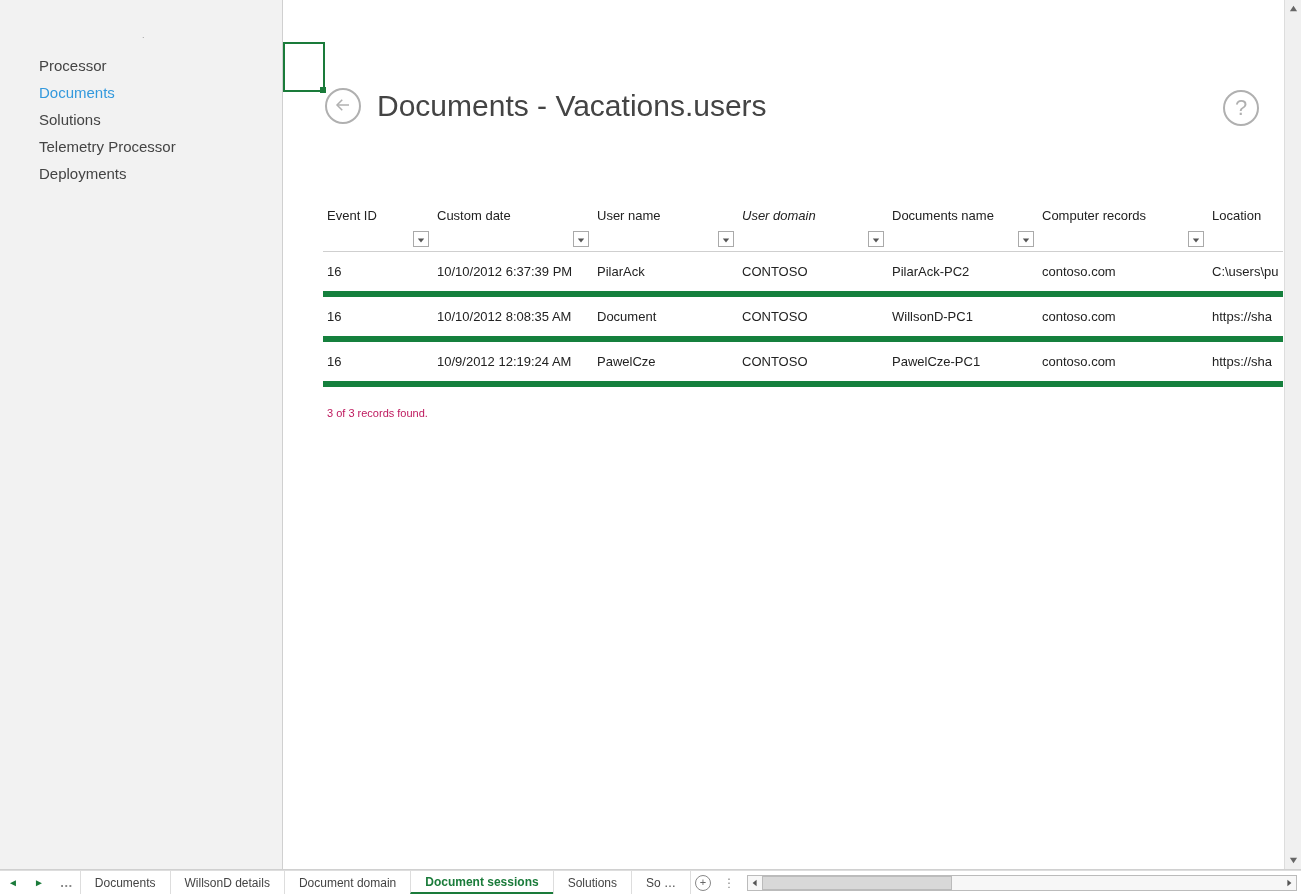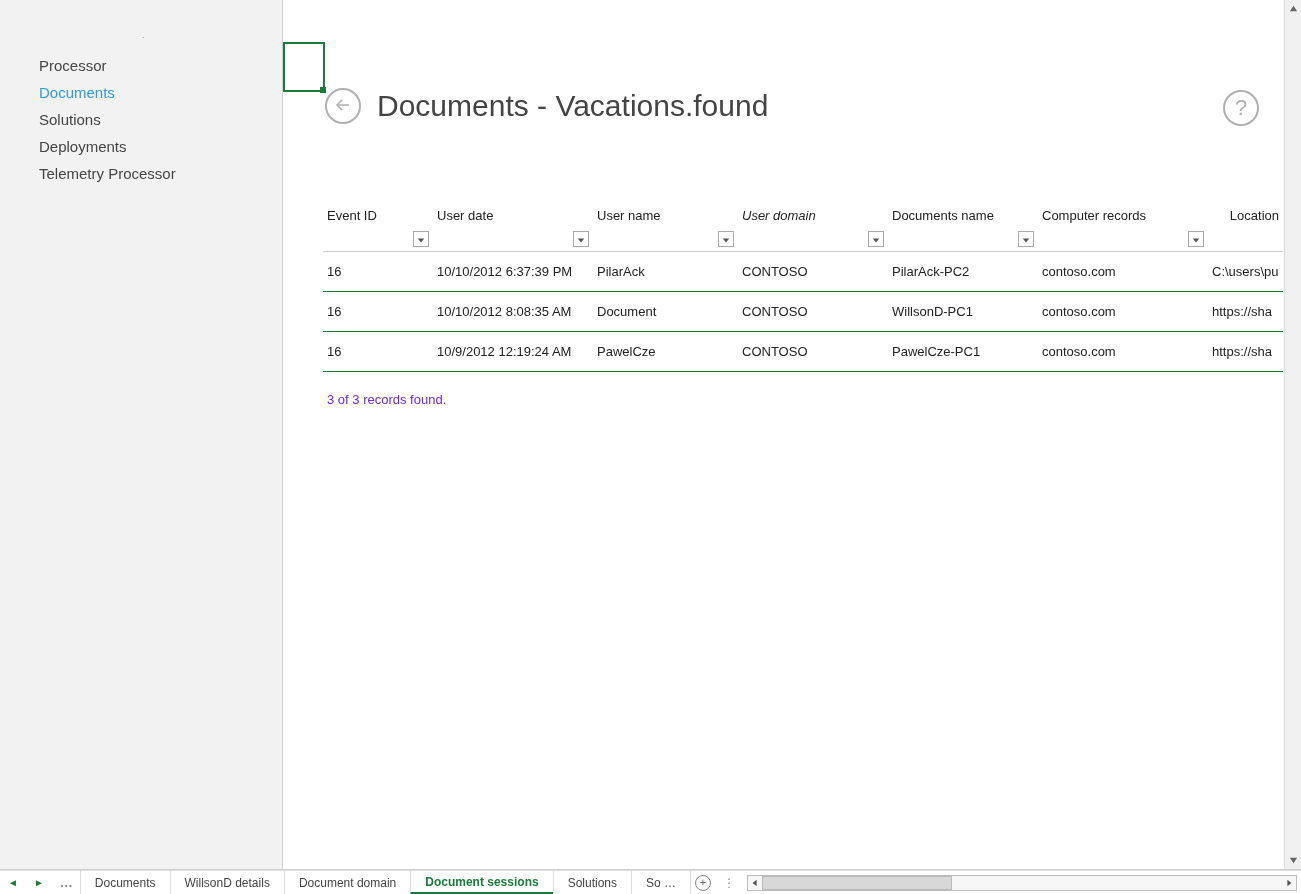--- a/index.html
+++ b/index.html
@@ -19,29 +19,29 @@
   .back-btn { width: 36px; height: 36px; border: 2px solid #b0b0b0; border-radius: 50%; display: flex; align-items: center; justify-content: center; cursor: pointer; margin-left: 2px; }
   .back-btn svg { width: 18px; height: 18px; }
   .page-title { font-size: 30px; font-weight: 300; color: #444; margin-left: 16px; }
   .help-btn { position: absolute; right: 42px; top: 90px; width: 36px; height: 36px; border: 2px solid #b0b0b0; border-radius: 50%; display:flex; align-items:center; justify-content:center; cursor:pointer; }
   .help-q { font-size: 22px; color: #b0b0b0; font-weight: 400;}
   .table-area { position: absolute; left: 40px; right: 0; top: 200px; }
   table.data { border-collapse: collapse; width: 960px; table-layout: fixed; }
   table.data th { text-align: left; font-weight: 400; font-size: 13px; color: #222; padding: 8px 4px 28px 4px; border-bottom: 1px solid #cfcfcf; position: relative; vertical-align: top;}
   table.data th .filter-dd { position: absolute; right: 4px; bottom: 4px; width: 16px; height: 16px; border: 1px solid #aaa; background: #fff; display:flex; align-items:center; justify-content:center; cursor:pointer;}
   table.data th .filter-dd svg { width:8px; height:8px;}
-  table.data td { padding: 12px 4px; border-bottom: 1px solid #15803d; font-size: 13px; color: #222; white-space: nowrap; overflow: hidden; }
+  table.data td { padding: 12px 4px; border-bottom: 6px solid #15803d; font-size: 13px; color: #222; white-space: nowrap; overflow: hidden; }
   .col-eventid { width: 110px; }
   .col-date { width: 160px; }
   .col-user { width: 145px; }
   .col-domain { width: 150px; font-style: italic; }
   .col-comp { width: 150px; }
   .col-compdom { width: 170px; }
   .col-loc { width: 75px; }
-  .records-found { padding: 20px 4px; font-size: 13px; color: #6d28d9; }
+  .records-found { padding: 20px 4px; font-size: 11px; color: #be185d; }
   .vscroll { position: absolute; right: 0; top: 0; bottom: 0; width: 17px; background: #f0f0f0; border-left: 1px solid #ddd; }
   .vscroll .arrow { height: 17px; width: 100%; display:flex; align-items:center; justify-content:center; background:#f0f0f0; cursor:pointer;}
   .vscroll .arrow svg { width:9px; height:9px; fill:#666;}
   .vscroll .track { position:absolute; top:17px; bottom:17px; left:0; right:0; }
   .vscroll .arrow.bottom { position:absolute; bottom:0; }
   .footer { height: 24px; min-height:24px; background: #fff; border-top: 1px solid #ddd; display: flex; align-items: stretch; font-size: 12px; }
   .sheet-nav-btns { display:flex; align-items:center; padding: 0 4px; gap: 8px;}
   .sheet-nav-btns span { cursor:pointer; color:#1a7b3a; font-size: 10px; padding: 0 4px;}
   .sheet-nav-btns .dots { color:#888; font-size:13px; font-weight:bold; cursor:pointer;}
   .tabs { display:flex; align-items:stretch; }
@@ -63,60 +63,60 @@
   <div class="main-row">
 
     <div class="sidebar">
       <div class="sidebar-top-space">
         <span class="sidebar-dot">.</span>
       </div>
       <div class="nav">
         <div class="nav-item">Processor</div>
         <div class="nav-item active">Documents</div>
         <div class="nav-item">Solutions</div>
+        <div class="nav-item">Telemetry Processor</div>
         <div class="nav-item">Deployments</div>
-        <div class="nav-item">Telemetry Processor</div>
       </div>
     </div>
 
     <div class="content-wrap">
       <div class="green-cell">
         <div class="green-handle"></div>
       </div>
 
       <div class="header-area">
         <div class="back-btn">
           <span>
             <svg viewBox="0 0 24 24" fill="none" stroke="#b0b0b0" stroke-width="2">
                 <line x1="20" y1="12" x2="5" y2="12"></line>
                 <polyline points="11 5 4 12 11 19"></polyline>
               </svg>
           </span>
         </div>
-        <div class="page-title">Documents - Vacations.found</div>
+        <div class="page-title">Documents - Vacations.users</div>
       </div>
 
       <div class="help-btn">
         <span class="help-q">?</span>
       </div>
 
       <div class="table-area">
         <table class="data">
           <thead>
             <tr>
               <th class="col-eventid">
                 <span>Event ID</span>
                 <span class="filter-dd">
                     <span><svg viewBox="0 0 10 10">
                         <polygon points="1,3 9,3 5,8" fill="#555"></polygon>
                       </svg></span>
                   </span>
               </th>
               <th class="col-date">
-                <span>User date</span>
+                <span>Custom date</span>
                 <span class="filter-dd">
                     <span><svg viewBox="0 0 10 10">
                         <polygon points="1,3 9,3 5,8" fill="#555"></polygon>
                       </svg></span>
                   </span>
               </th>
               <th class="col-user">
                 <span>User name</span>
                 <span class="filter-dd">
                     <span><svg viewBox="0 0 10 10">
@@ -141,21 +141,21 @@
                   </span>
               </th>
               <th class="col-compdom">
                 <span>Computer records</span>
                 <span class="filter-dd">
                     <span><svg viewBox="0 0 10 10">
                         <polygon points="1,3 9,3 5,8" fill="#555"></polygon>
                       </svg></span>
                   </span>
               </th>
-              <th class="col-loc" style="text-align:right;">
+              <th class="col-loc" style="">
                 <span>Location</span>
               </th>
             </tr>
           </thead>
           <tbody>
             <tr>
               <td>16</td>
               <td>10/10/2012 6:37:39 PM</td>
               <td>PilarAck</td>
               <td>CONTOSO</td>

